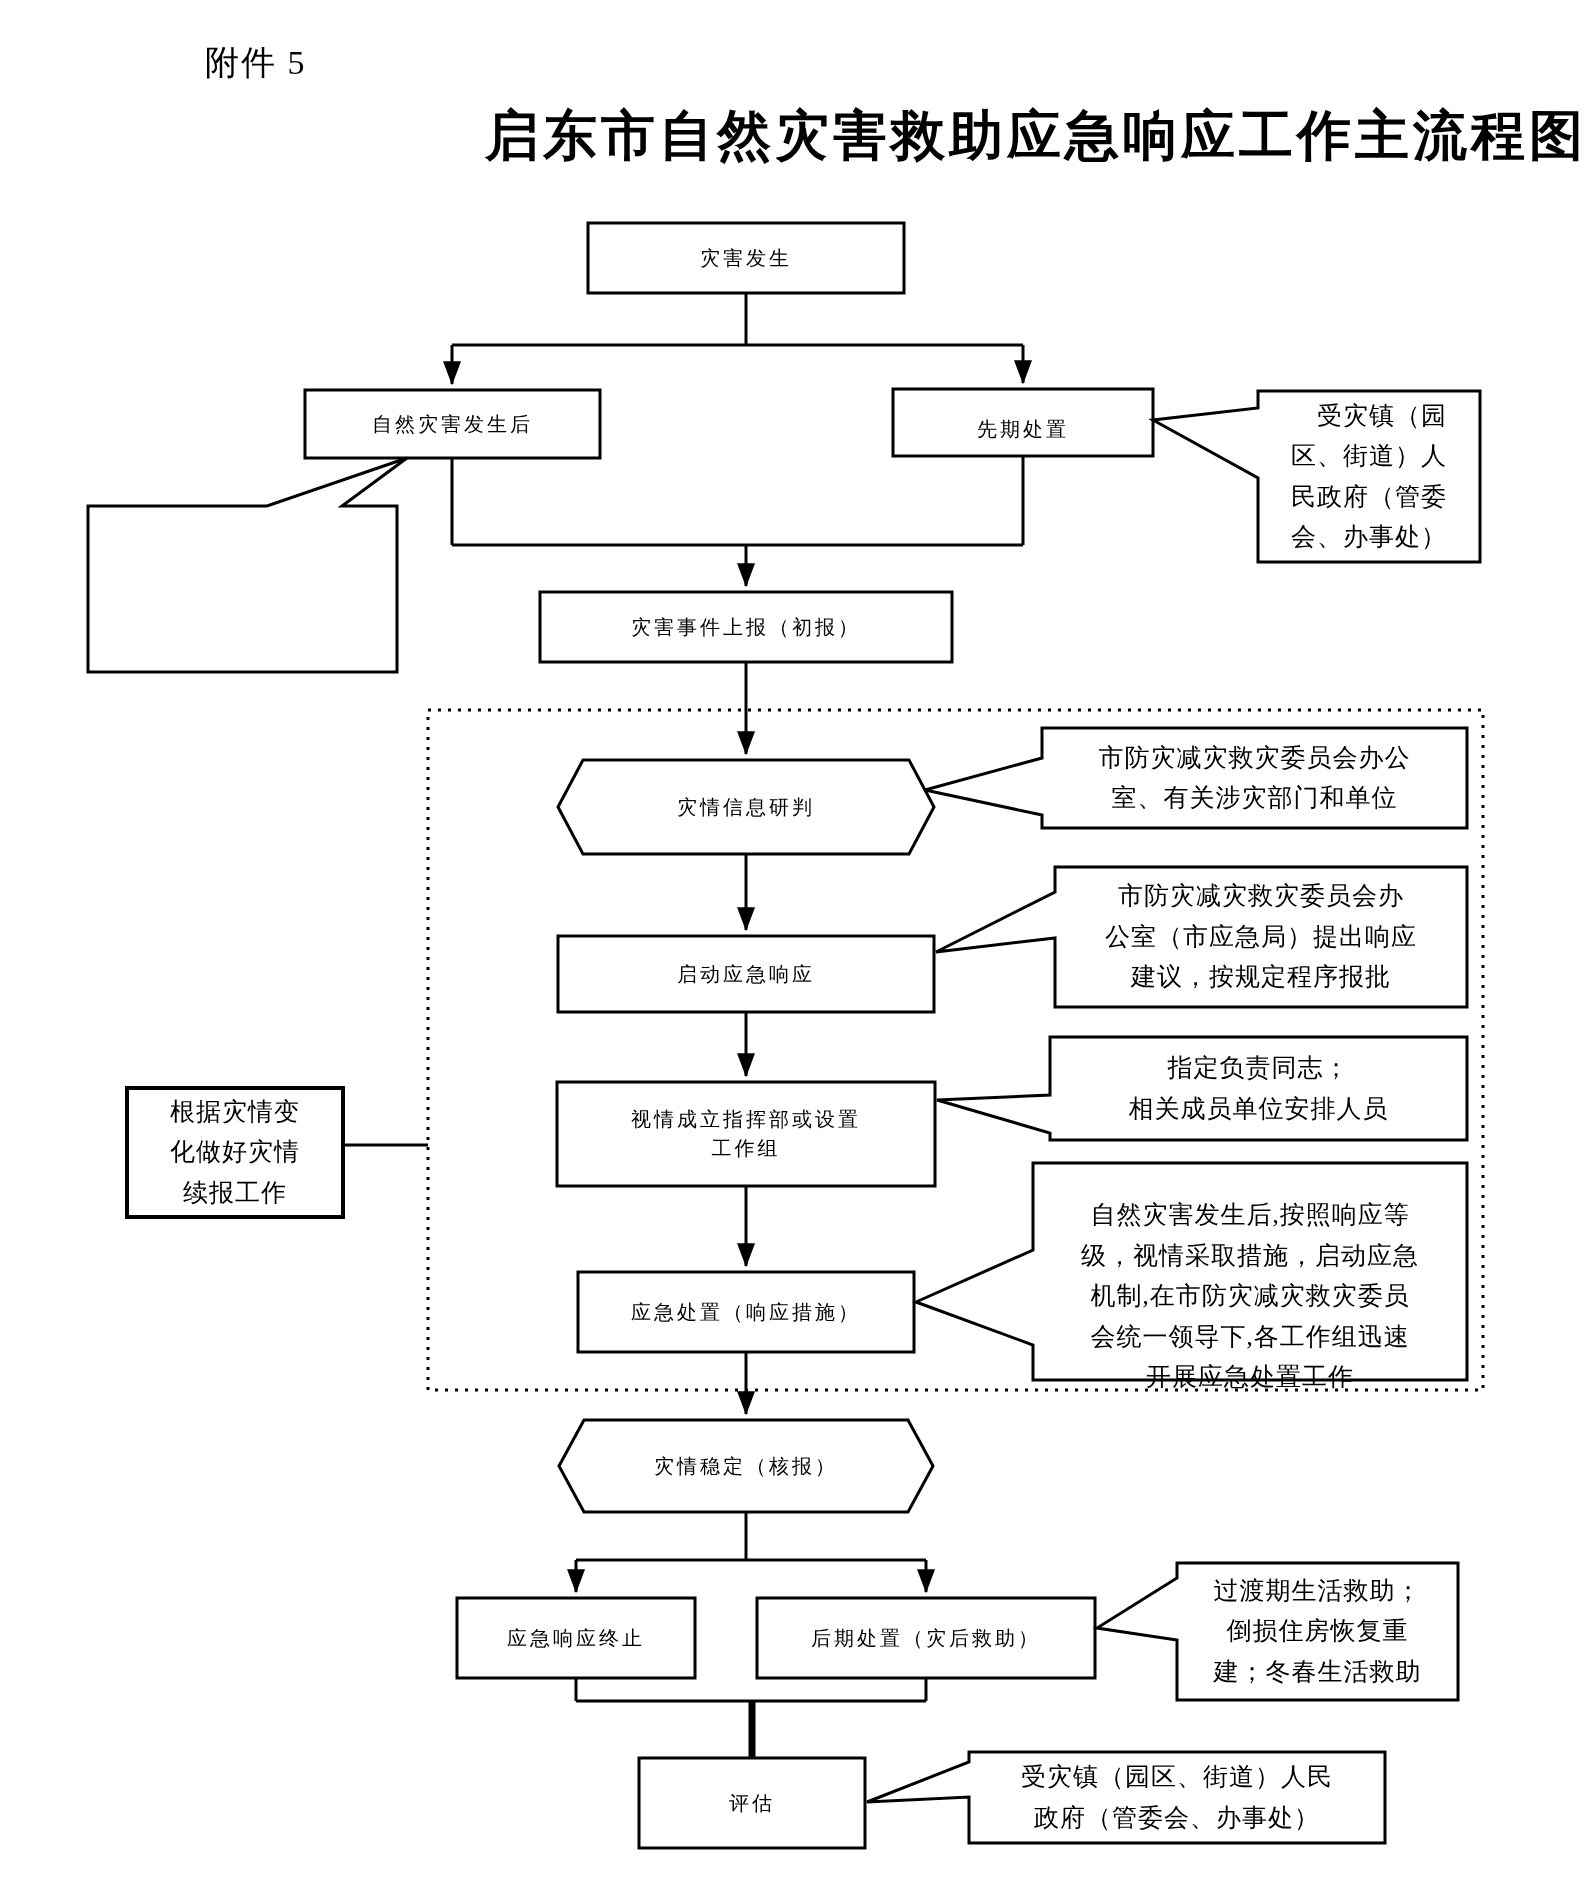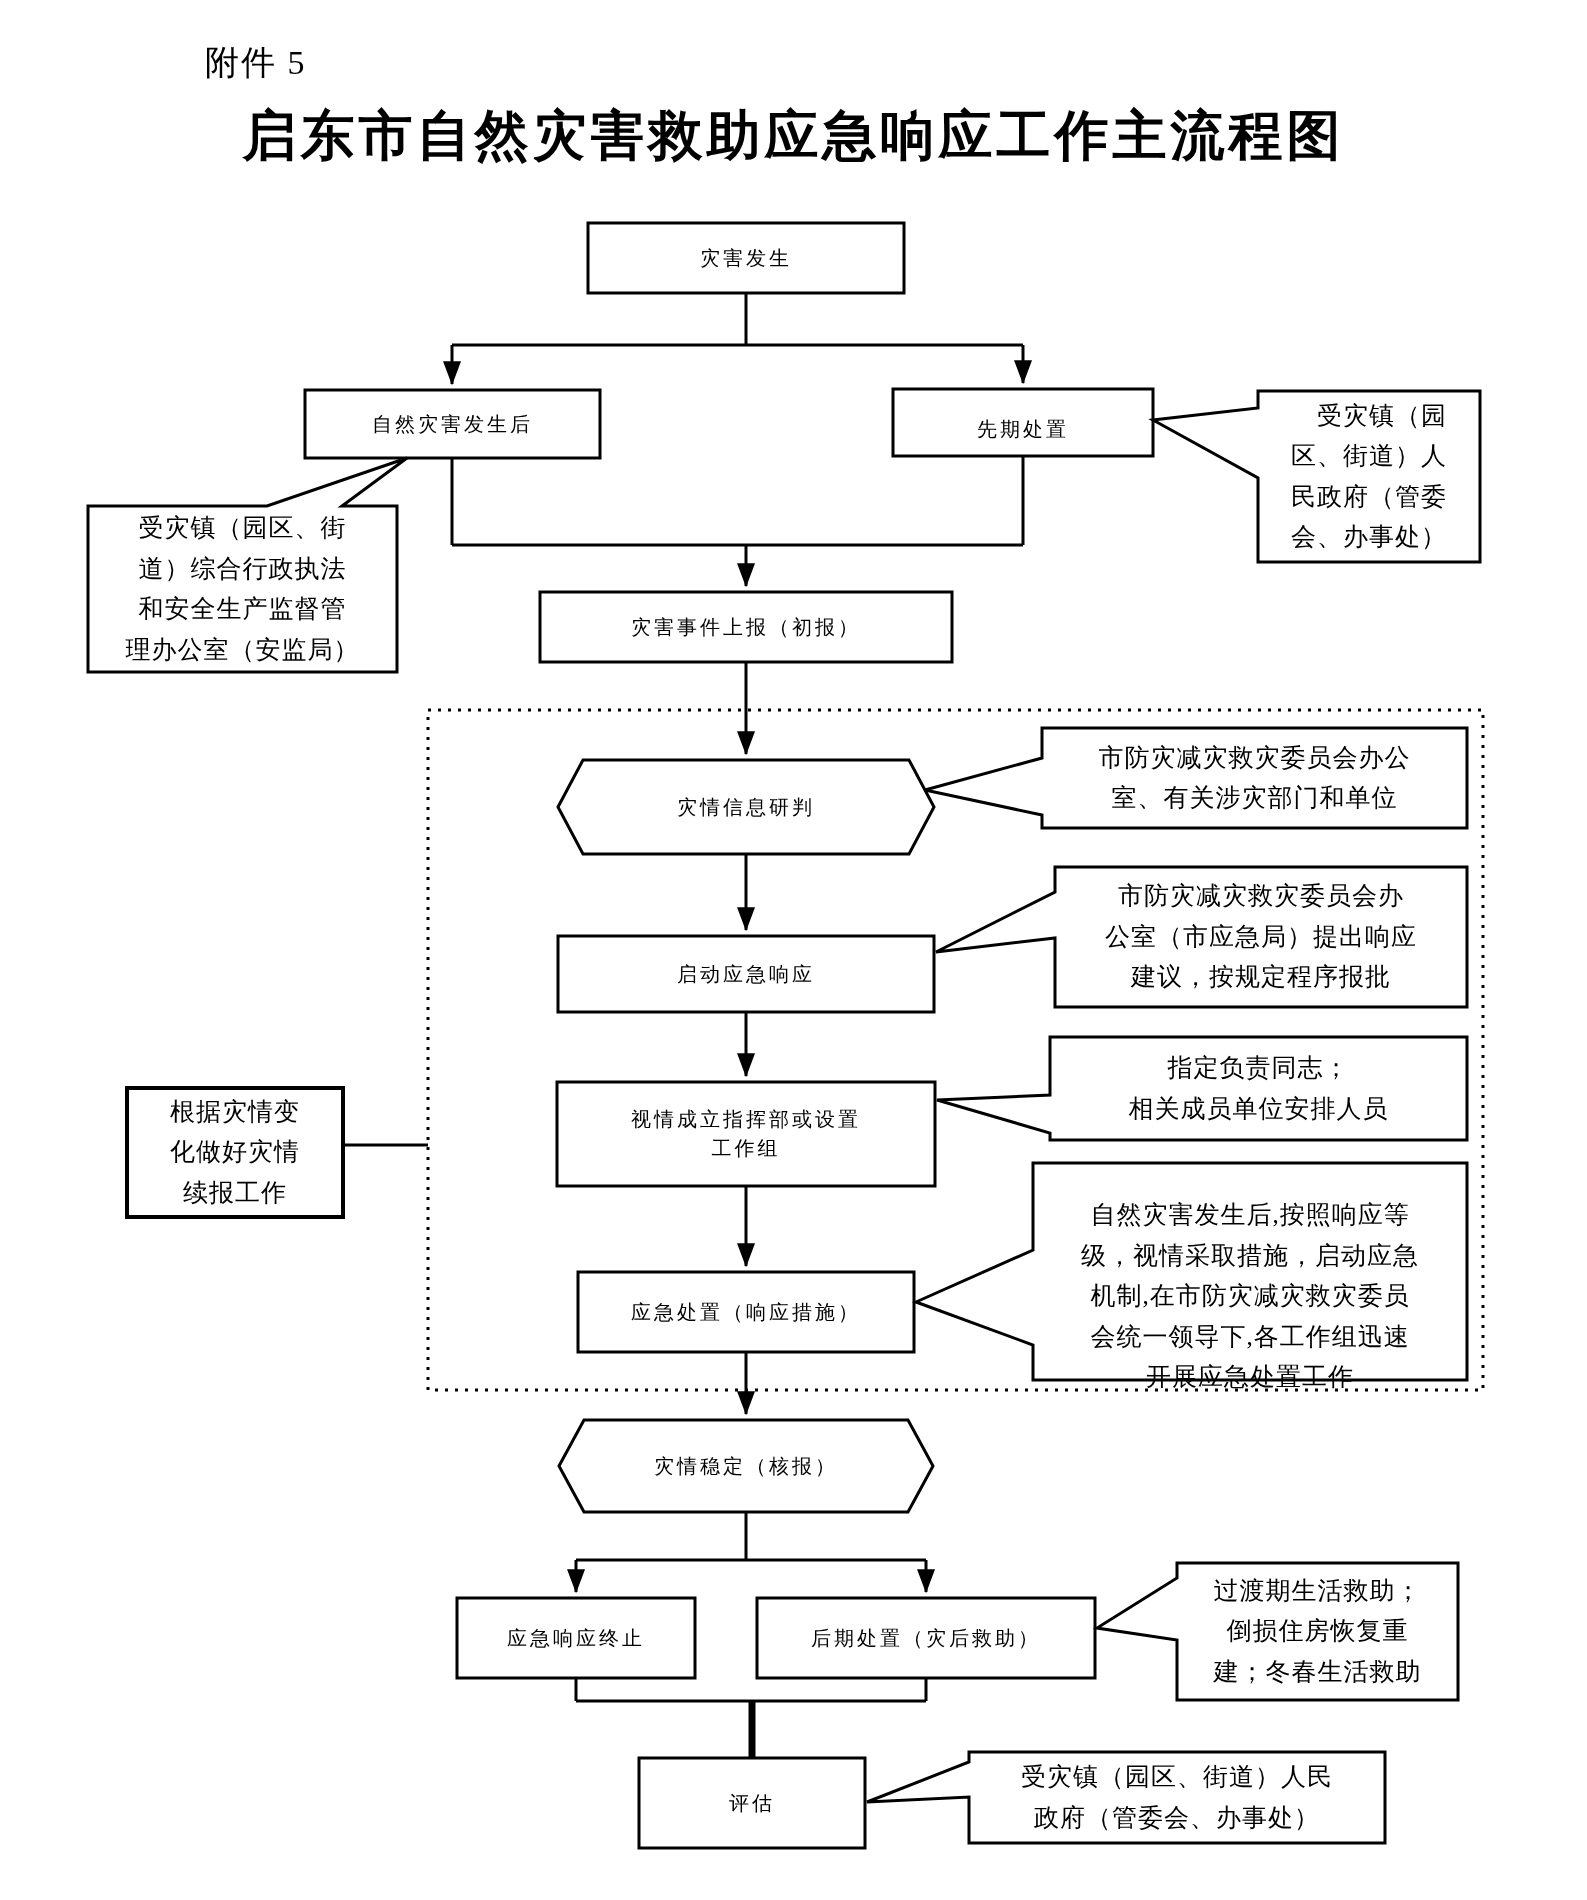--- a/index.html
+++ b/index.html
@@ -4,21 +4,21 @@
 <style>
   html,body{margin:0;padding:0;background:#ffffff;}
   body{font-family:"Liberation Serif","DejaVu Serif",serif;color:#000;}
   #canvas{position:relative;width:1587px;height:1900px;background:#fff;overflow:hidden;}
   #diagram-svg{position:absolute;left:0;top:0;width:1587px;height:1900px;}
   .label{position:absolute;display:flex;align-items:center;justify-content:center;
          text-align:center;white-space:pre-line;color:#000;z-index:2;}
   .node-label{font-size:20px;letter-spacing:3px;line-height:1.45;}
   .callout-label{font-size:25px;letter-spacing:1px;line-height:1.62;}
   .attachment{position:absolute;left:205px;top:40px;font-size:34px;letter-spacing:2px;z-index:2;}
-  .main-title{position:absolute;left:0;top:100px;width:1587px;text-align:center;
+  .main-title{position:absolute;left:0;top:100px;width:1587px;text-align:right;
               font-size:54px;font-weight:bold;letter-spacing:4px;z-index:2;}
 </style>
 </head>
 <body>
 
 <div id="canvas">
 
   <svg id="diagram-svg" viewBox="0 0 1587 1900">
     <defs>
       <marker id="arr" markerWidth="12" markerHeight="9" refX="7.6" refY="3" orient="auto" markerUnits="strokeWidth">
@@ -99,24 +99,20 @@
   <div class="label node-label" style="left:757px;top:1598px;width:338px;height:80px;">后期处置（灾后救助）</div>
   <div class="label node-label" style="left:639px;top:1758px;width:226px;height:90px;">评估</div>
   <div class="label callout-label" style="left:127px;top:1088px;width:216px;height:129px;">根据灾情变
 化做好灾情
 续报工作</div>
 
   <div class="label callout-label" style="left:1258px;top:391px;width:222px;height:171px;text-align:right;">受灾镇（园
 区、街道）人
 民政府（管委
 会、办事处）</div>
-  <div class="label callout-label" style="left:88px;top:506px;width:309px;height:166px;">受灾镇（园区、街
-道）综合行政执法
-和安全生产监督管
-理办公室（安监局）</div>
   <div class="label callout-label" style="left:1042px;top:728px;width:425px;height:100px;">市防灾减灾救灾委员会办公
 室、有关涉灾部门和单位</div>
   <div class="label callout-label" style="left:1055px;top:867px;width:412px;height:140px;">市防灾减灾救灾委员会办
 公室（市应急局）提出响应
 建议，按规定程序报批</div>
   <div class="label callout-label" style="left:1050px;top:1037px;width:417px;height:103px;">指定负责同志；
 相关成员单位安排人员</div>
   <div class="label callout-label" style="left:1033px;top:1163px;width:434px;height:267px;">自然灾害发生后,按照响应等
 级，视情采取措施，启动应急
 机制,在市防灾减灾救灾委员

